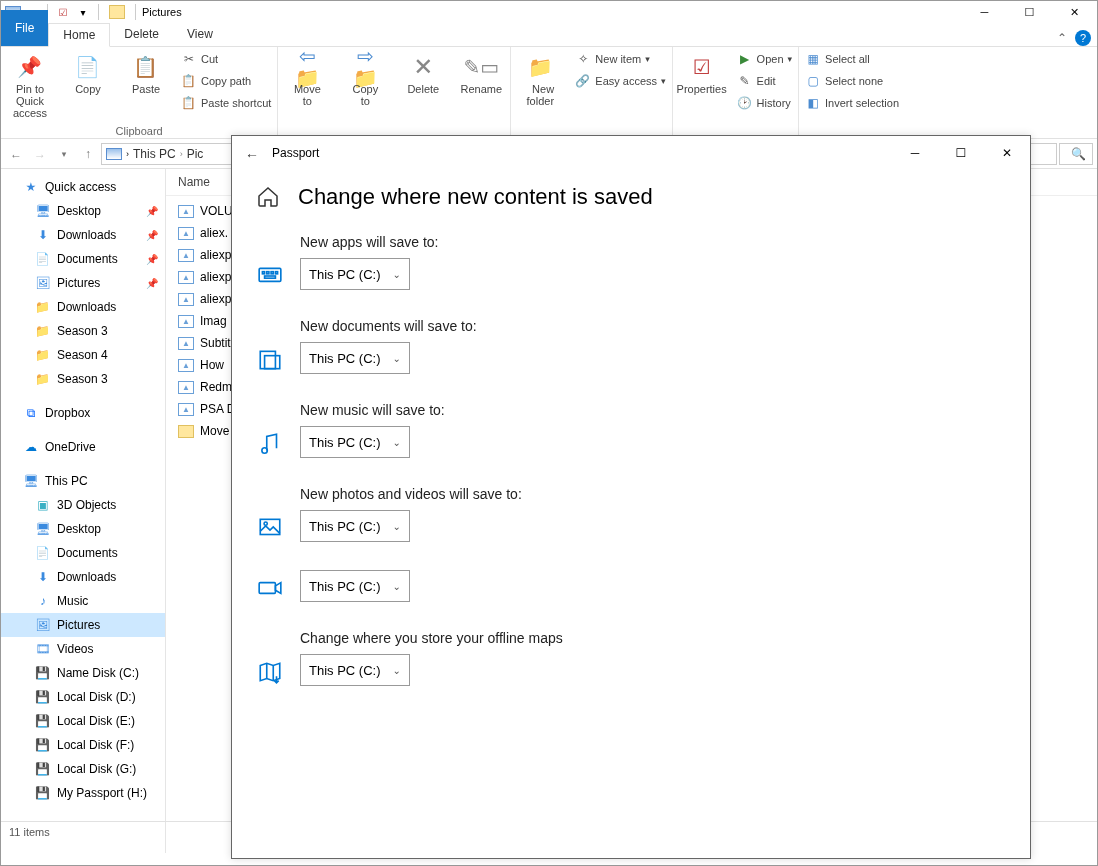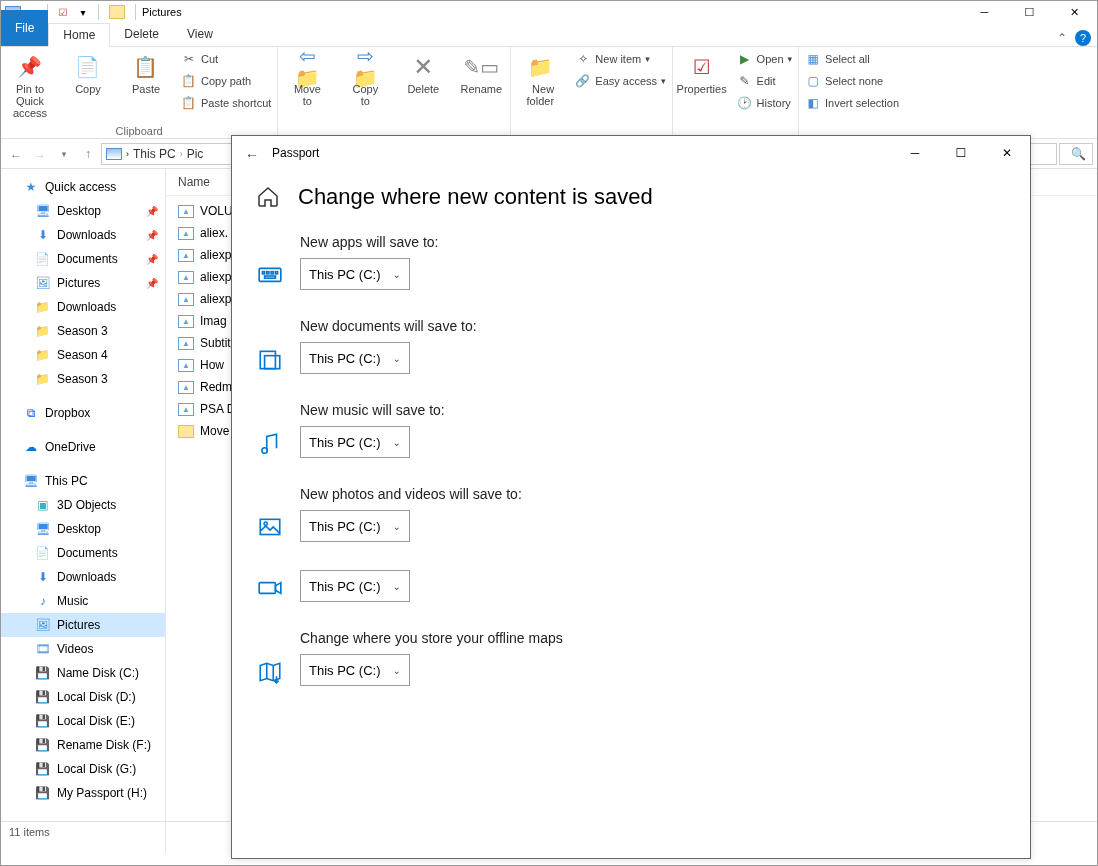--- a/index.html
+++ b/index.html
@@ -354,21 +354,21 @@
       <div class="tree-item indent2">
           <span class="tico">💾</span>
           <span>Local Disk (D:)</span>
         </div>
       <div class="tree-item indent2">
           <span class="tico">💾</span>
           <span>Local Disk (E:)</span>
         </div>
       <div class="tree-item indent2">
           <span class="tico">💾</span>
-          <span>Rename Disk (F:)</span>
+          <span>Local Disk (F:)</span>
         </div>
       <div class="tree-item indent2">
           <span class="tico">💾</span>
           <span>Local Disk (G:)</span>
         </div>
       <div class="tree-item indent2">
           <span class="tico">💾</span>
           <span>My Passport (H:)</span>
         </div>
     </div>

